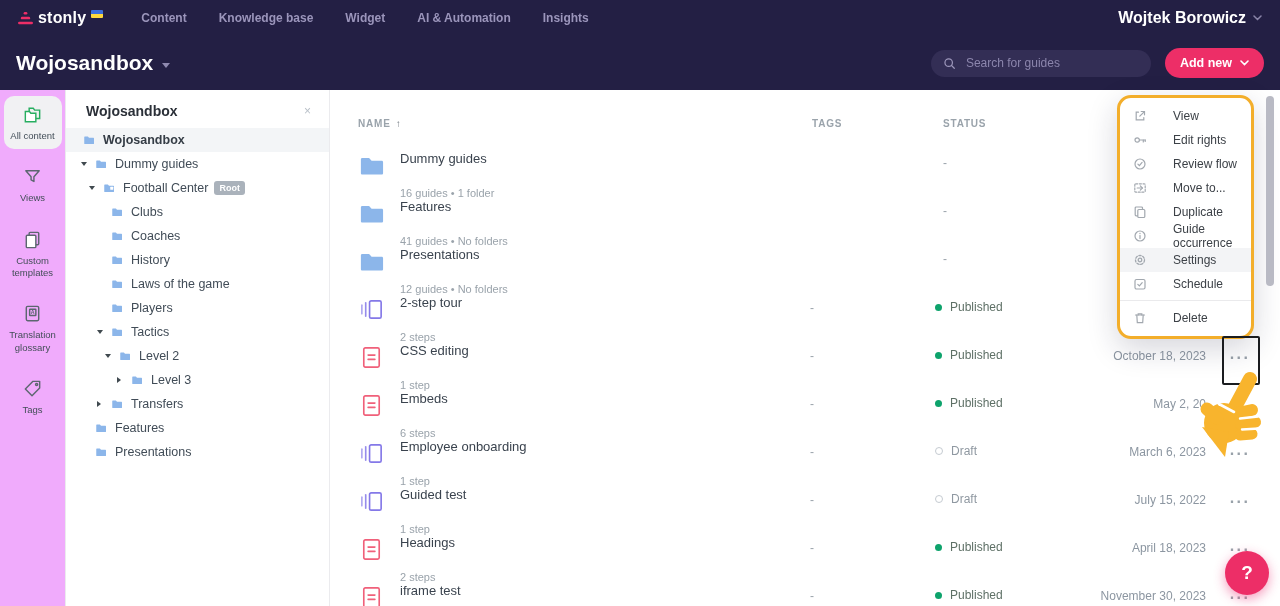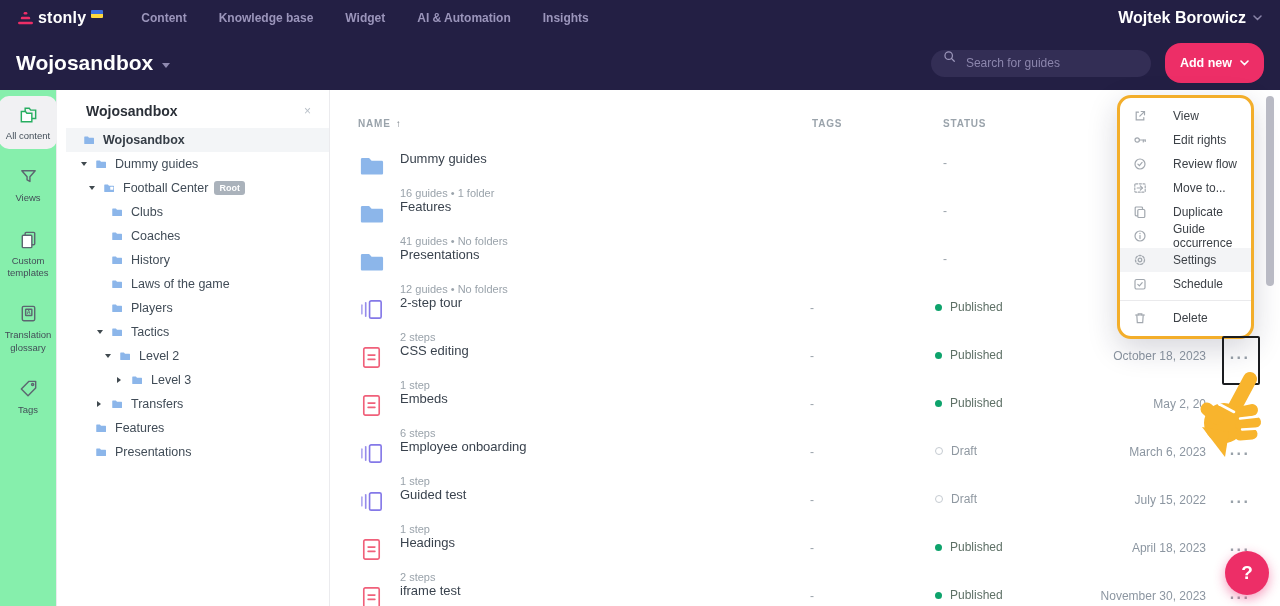--- a/index.html
+++ b/index.html
@@ -16,29 +16,29 @@
   .logo-name{color:#fff;font-size:16px;font-weight:bold;letter-spacing:.2px;line-height:18px;}
   .flag{width:12px;height:8px;border-radius:1px;margin-top:1px;
     background:linear-gradient(#3d6fdc 50%,#ffd83c 50%);}
   .nav-items{display:flex;gap:32px;margin-left:38px;}
   .nav-item{color:#9b95bb;font-size:12px;font-weight:bold;cursor:pointer;}
   .user{margin-left:auto;display:flex;align-items:center;gap:7px;color:#fff;font-size:16px;font-weight:bold;cursor:pointer;}
   .chev{width:9px;height:6px;}
   .ws-row{height:54px;display:flex;align-items:center;padding:0 16px;}
   .ws-title{display:flex;align-items:center;gap:9px;color:#fff;font-size:21px;font-weight:bold;cursor:pointer;}
   .ws-caret{width:0;height:0;border-left:4px solid transparent;border-right:4px solid transparent;border-top:5px solid #8f89b0;margin-top:4px;}
-  .search{margin-left:auto;width:196px;height:27px;background:#332e55;border-radius:14px;display:flex;padding:0 12px;gap:8px;}
+  .search{margin-left:auto;width:196px;height:27px;background:#332e55;border-radius:14px;display:flex;align-items:center;padding:0 12px;gap:8px;}
   .search svg{flex:none;}
   .search input{background:transparent;border:none;outline:none;color:#d6d2ea;font-size:12px;width:100%;font-family:"Liberation Sans",sans-serif;}
   .search input::placeholder{color:#8c86ad;}
-  .addnew{margin-left:14px;height:40px;padding:0 15px;border:none;border-radius:16px;
+  .addnew{margin-left:14px;height:30px;padding:0 15px;border:none;border-radius:16px;
     color:#fff;font-weight:bold;font-size:12.5px;display:flex;align-items:center;gap:8px;cursor:pointer;
     font-family:"Liberation Sans",sans-serif;}
   
-  .rail{position:absolute;top:90px;left:0;width:57px;bottom:0;background:#86efac;border-right:1px solid #ebebee;
+  .rail{position:absolute;top:90px;left:0;width:66px;bottom:0;background:#f0abfc;border-right:1px solid #ebebee;
     display:flex;flex-direction:column;align-items:center;padding-top:6px;box-sizing:border-box;z-index:5;}
   .rail-item{width:58px;display:flex;flex-direction:column;align-items:center;gap:5px;padding:8px 0 7px;margin-bottom:9px;border-radius:10px;color:#5c6670;cursor:pointer;}
   .rail-item.active{background:#f1f1f3;}
   .rail-item .lbl{font-size:9.5px;color:#434e58;text-align:center;line-height:1.3;}
   .rail-item svg{width:21px;height:21px;}
   
   .tree-panel{position:absolute;top:90px;left:66px;width:264px;bottom:0;background:#fff;border-right:1px solid #ebebee;box-sizing:border-box;z-index:5;}
   .tree-header{display:flex;align-items:center;justify-content:space-between;padding:13px 18px 9px 20px;}
   .tree-title{font-size:14px;font-weight:bold;color:#2b3038;}
   .tree-close{color:#b9c0c8;font-size:12px;cursor:pointer;line-height:1;}

